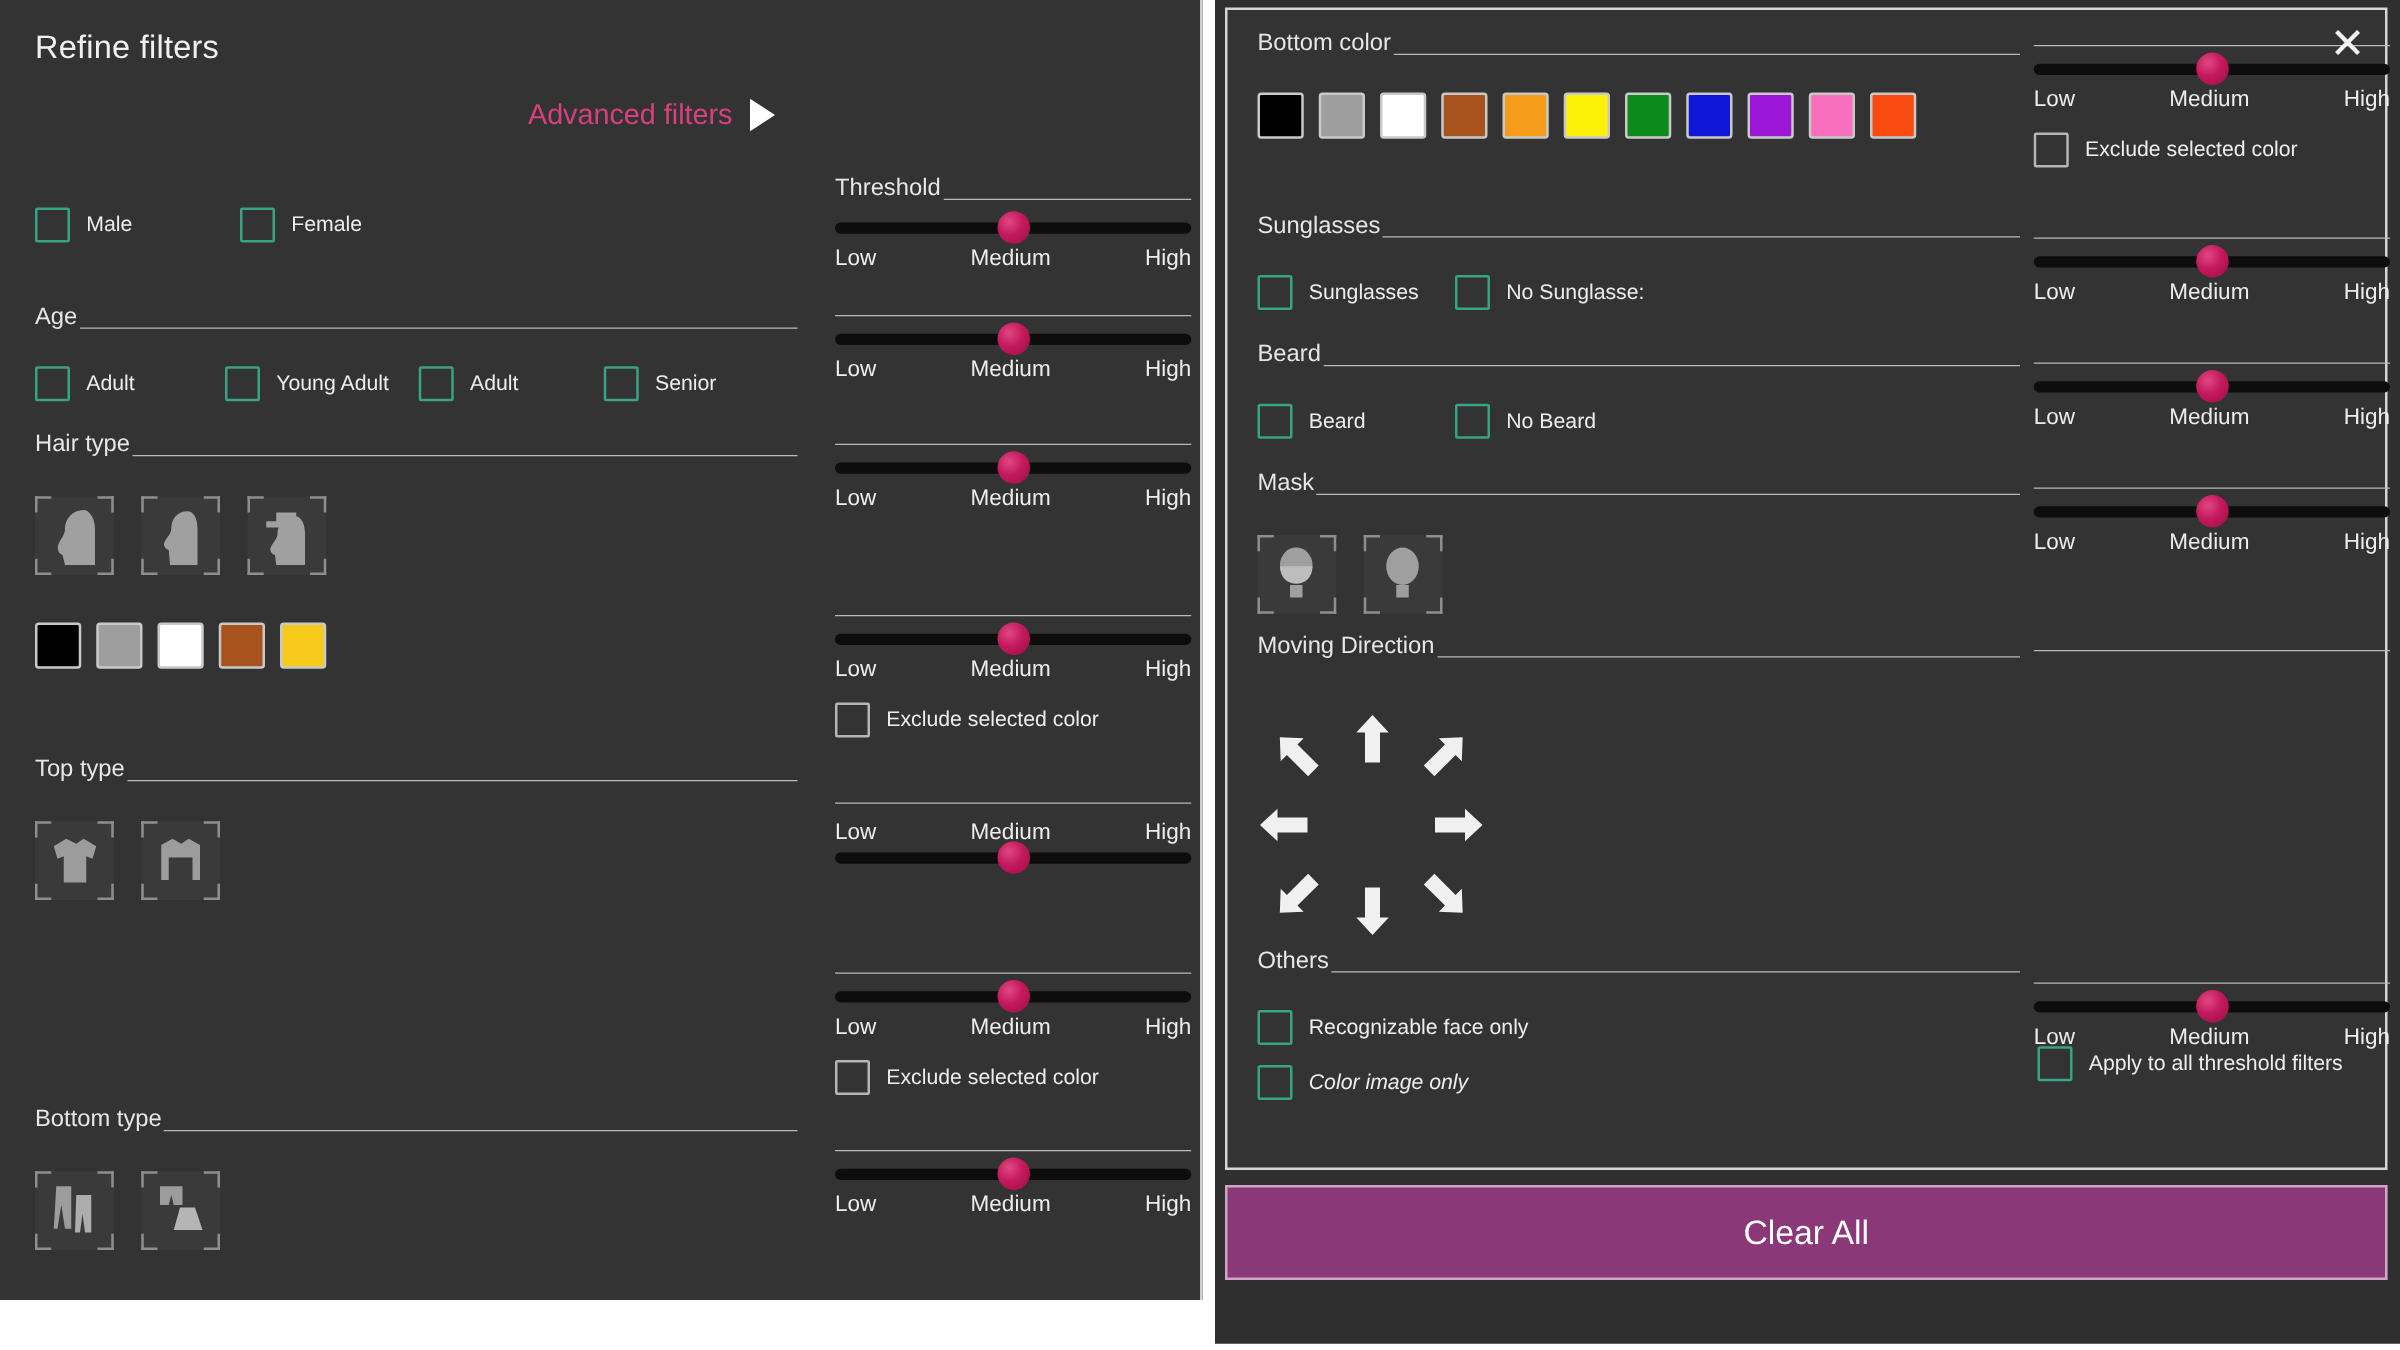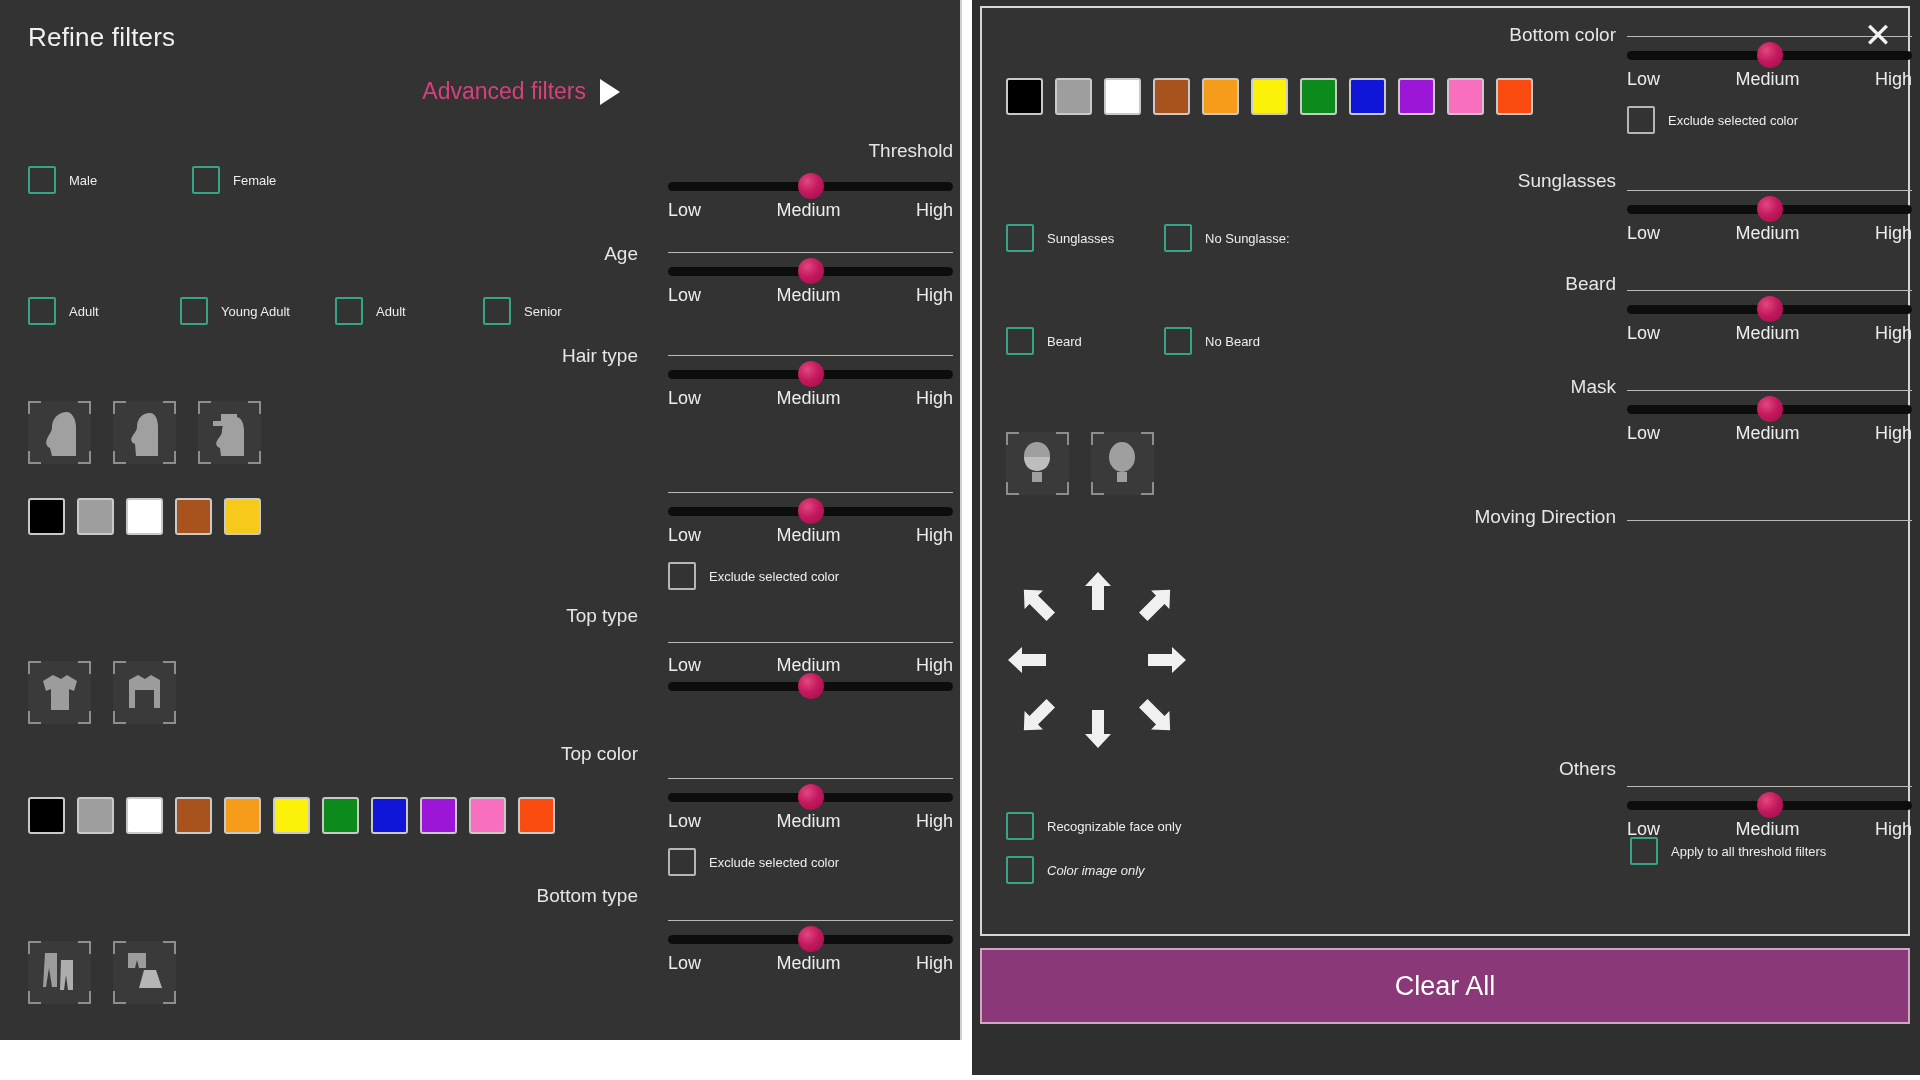--- a/index.html
+++ b/index.html
@@ -37,33 +37,33 @@
     position:absolute; right:340px; top:78px;
     display:flex; align-items:center; gap:14px;
     color:#d6407f; font-size:23px; cursor:pointer;
   }
   .adv-arrow{ width:0;height:0;border-left:20px solid #ffffff;border-top:13px solid transparent;border-bottom:13px solid transparent;}
 
   
   .sect-label{
     font-size:19px; color:#e6e6e6; white-space:nowrap; padding-bottom:2px;
   }
-  .sect-head{ display:flex; align-items:flex-end;flex-direction:column; }
+  .sect-head{ display:flex; align-items:flex-end; }
   .sect-rule{ flex:1; height:1px; background:#b9b9b9; margin-left:2px; margin-bottom:4px;}
 
   .sect{ position:absolute; }
 
   
   .cbrow{ display:flex; align-items:center; gap:13px; }
   .cb{
     width:28px;height:28px;border:2px solid #37a387;background:transparent;border-radius:2px;
     flex:0 0 auto; cursor:pointer;
   }
   .cb.gray{ border-color:#b6b6b6; }
-  .cb-label{ font-size:13px; color:#ededed; white-space:nowrap; }
+  .cb-label{ font-size:17px; color:#ededed; white-space:nowrap; }
 
   
   .swatches{ display:flex; gap:12px; }
   .sw{ width:37px;height:37px;border:2px solid #c9c9c9; border-radius:3px; cursor:pointer; }
 
   
   .tiles{ display:flex; gap:22px; }
   .tile{
     width:63px;height:63px; position:relative; cursor:pointer;
     background:#3a3a3a;
@@ -222,39 +222,20 @@
             <i class="corner c-tr"></i>
             <i class="corner c-bl"></i>
             <i class="corner c-br"></i>
           <svg width="45" height="48" viewBox="0 0 45 48">
               <path d="M16 7L7 12v28h6V22h19v18h6V12l-9-5-6 4z" fill="#9c9c9c"></path>
             </svg>
         </div>
       </div>
     </div>
 
-    <div class="sect" style="left:28px; top:743px; width:610px;">
-      <div class="sect-head">
-        <span class="sect-label">Top color</span>
-        <span class="sect-rule"></span>
-      </div>
-      <div class="swatches" id="top-color-swatches" style="margin-top:26px;">
-          <span class="sw" style="background: rgb(0, 0, 0);"></span>
-          <span class="sw" style="background: rgb(158, 158, 158);"></span>
-          <span class="sw" style="background: rgb(255, 255, 255);"></span>
-          <span class="sw" style="background: rgb(168, 82, 29);"></span>
-          <span class="sw" style="background: rgb(247, 155, 27);"></span>
-          <span class="sw" style="background: rgb(252, 242, 9);"></span>
-          <span class="sw" style="background: rgb(12, 138, 27);"></span>
-          <span class="sw" style="background: rgb(15, 22, 216);"></span>
-          <span class="sw" style="background: rgb(155, 22, 214);"></span>
-          <span class="sw" style="background: rgb(249, 111, 192);"></span>
-          <span class="sw" style="background: rgb(249, 74, 16);"></span>
-        </div>
-    </div>
 
     <div class="sect" style="left:28px; top:885px; width:610px;">
       <div class="sect-head">
         <span class="sect-label">Bottom type</span>
         <span class="sect-rule"></span>
       </div>
       <div class="tiles" style="margin-top:28px;">
         <div class="tile">
           <i class="corner c-tl"></i>
             <i class="corner c-tr"></i>

